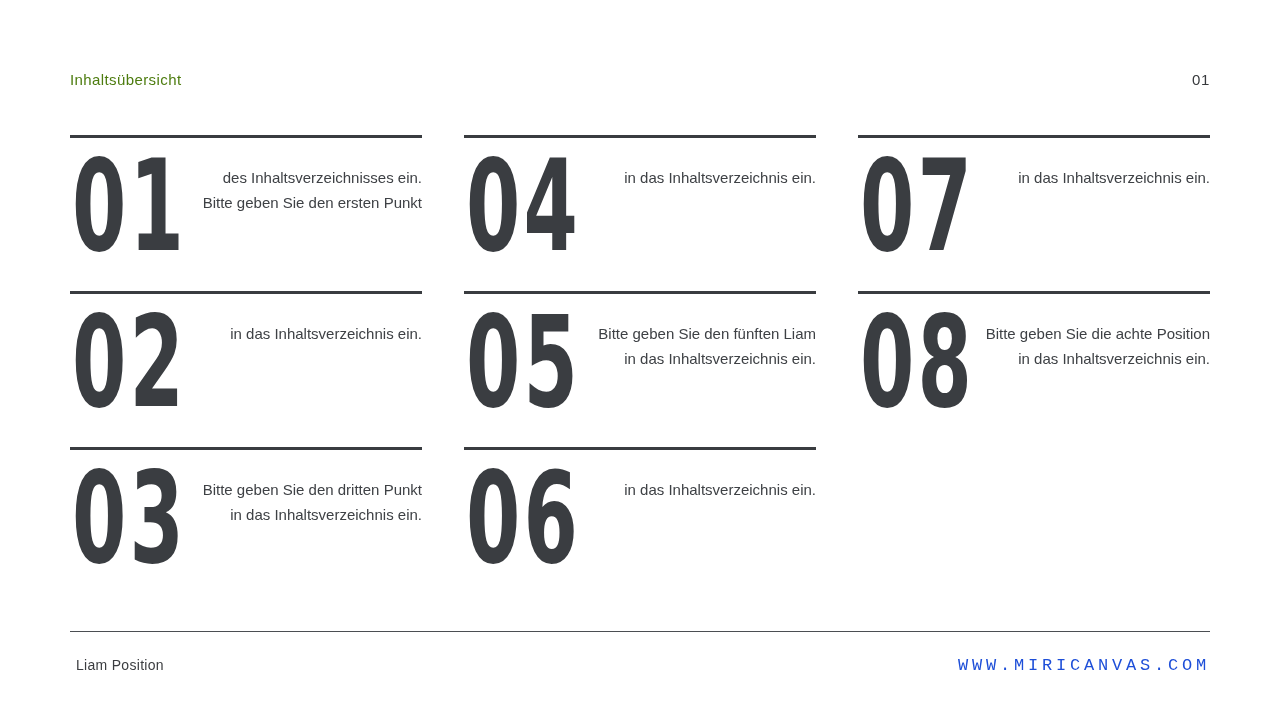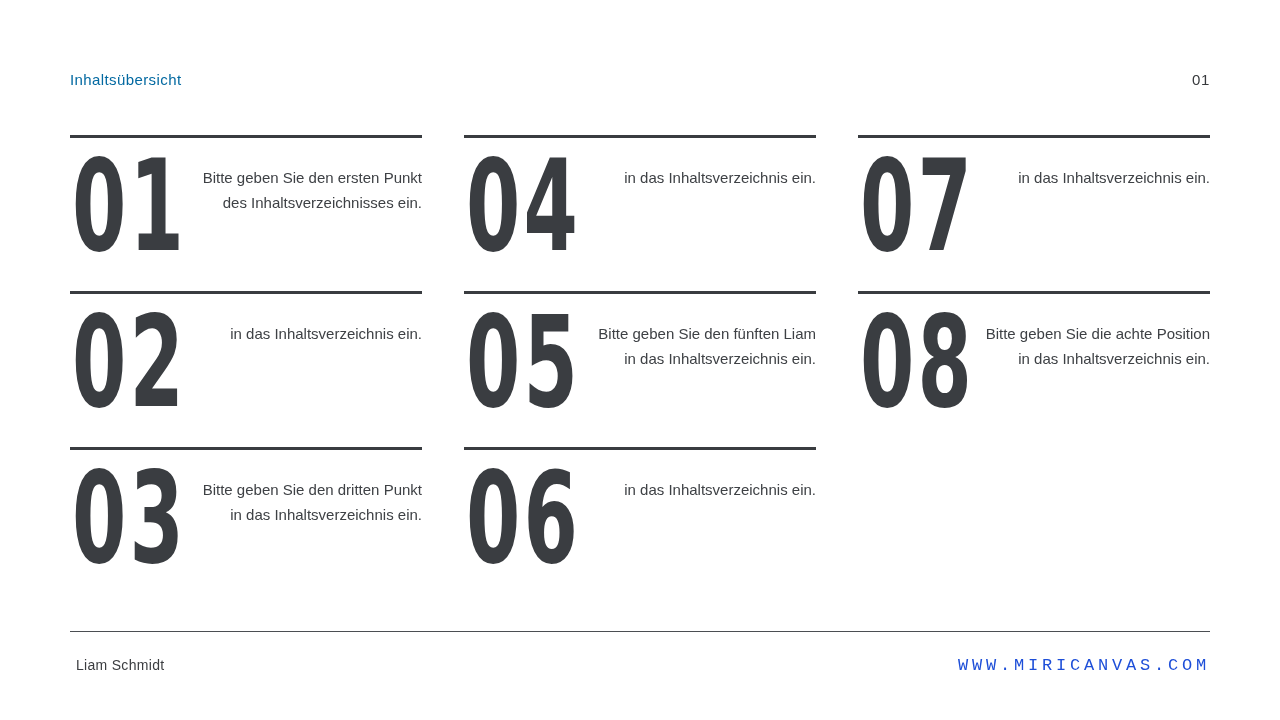--- a/index.html
+++ b/index.html
@@ -16,21 +16,21 @@
   .header {
     position: absolute;
     left: 70px; right: 70px; top: 71px;
     display: flex;
     justify-content: space-between;
     align-items: baseline;
   }
   .header-title {
     font-size: 15px;
     letter-spacing: 0.4px;
-    color: #0369a1;
+    color: #4d7c0f;
   }
   .page-number {
     font-size: 15px;
     letter-spacing: 0.6px;
     color: #37393c;
   }
 
   
   .grid {
     position: absolute;
@@ -103,22 +103,22 @@
   <div class="header-title">Inhaltsübersicht</div>
   <div class="page-number">01</div>
 </div>
 
 <div class="grid">
 
   <div class="col">
     <div class="cell">
       <div class="num">01</div>
       <div class="desc">
+        <div>des Inhaltsverzeichnisses ein.</div>
         <div>Bitte geben Sie den ersten Punkt</div>
-        <div>des Inhaltsverzeichnisses ein.</div>
       </div>
     </div>
     <div class="cell">
       <div class="num">02</div>
       <div class="desc">
         <div>in das Inhaltsverzeichnis ein.</div>
       </div>
     </div>
     <div class="cell">
       <div class="num">03</div>
@@ -164,16 +164,16 @@
         <div>Bitte geben Sie die achte Position</div>
         <div>in das Inhaltsverzeichnis ein.</div>
       </div>
     </div>
   </div>
 
 </div>
 
 <div class="footer">
   <div class="footer-inner">
-    <div class="footer-author">Liam Schmidt</div>
+    <div class="footer-author">Liam Position</div>
     <div class="footer-site">WWW.MIRICANVAS.COM</div>
   </div>
 </div>
 
 </body></html>

